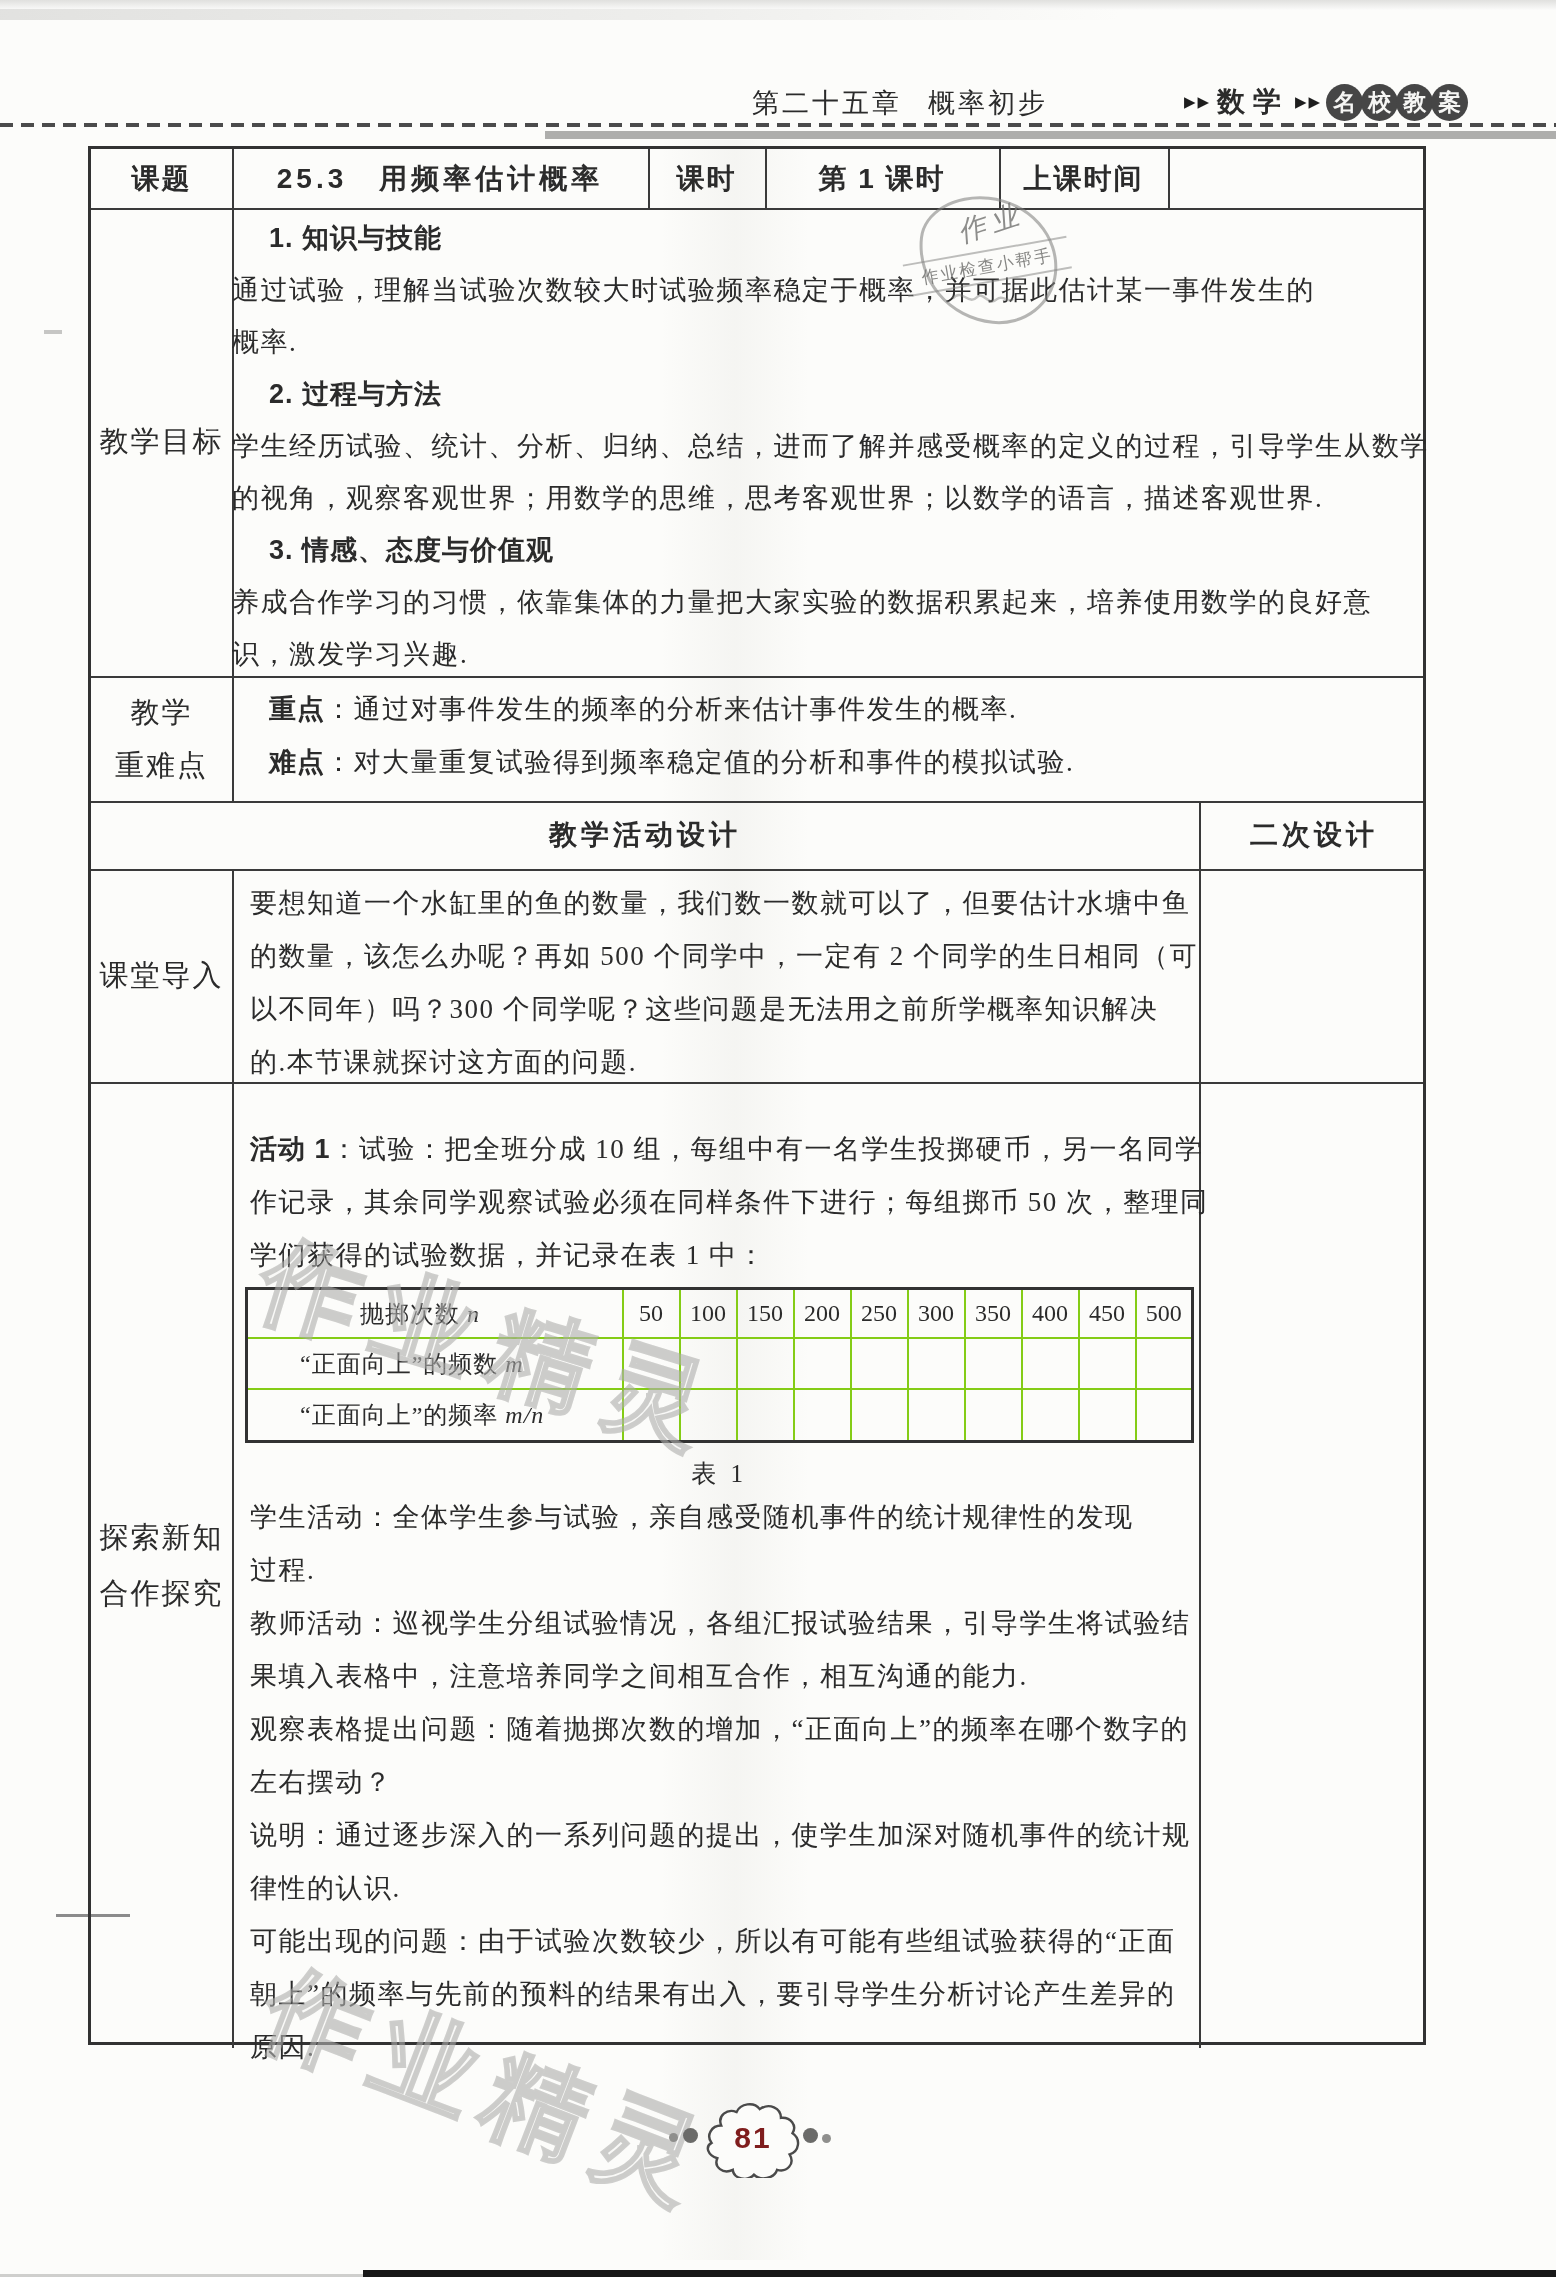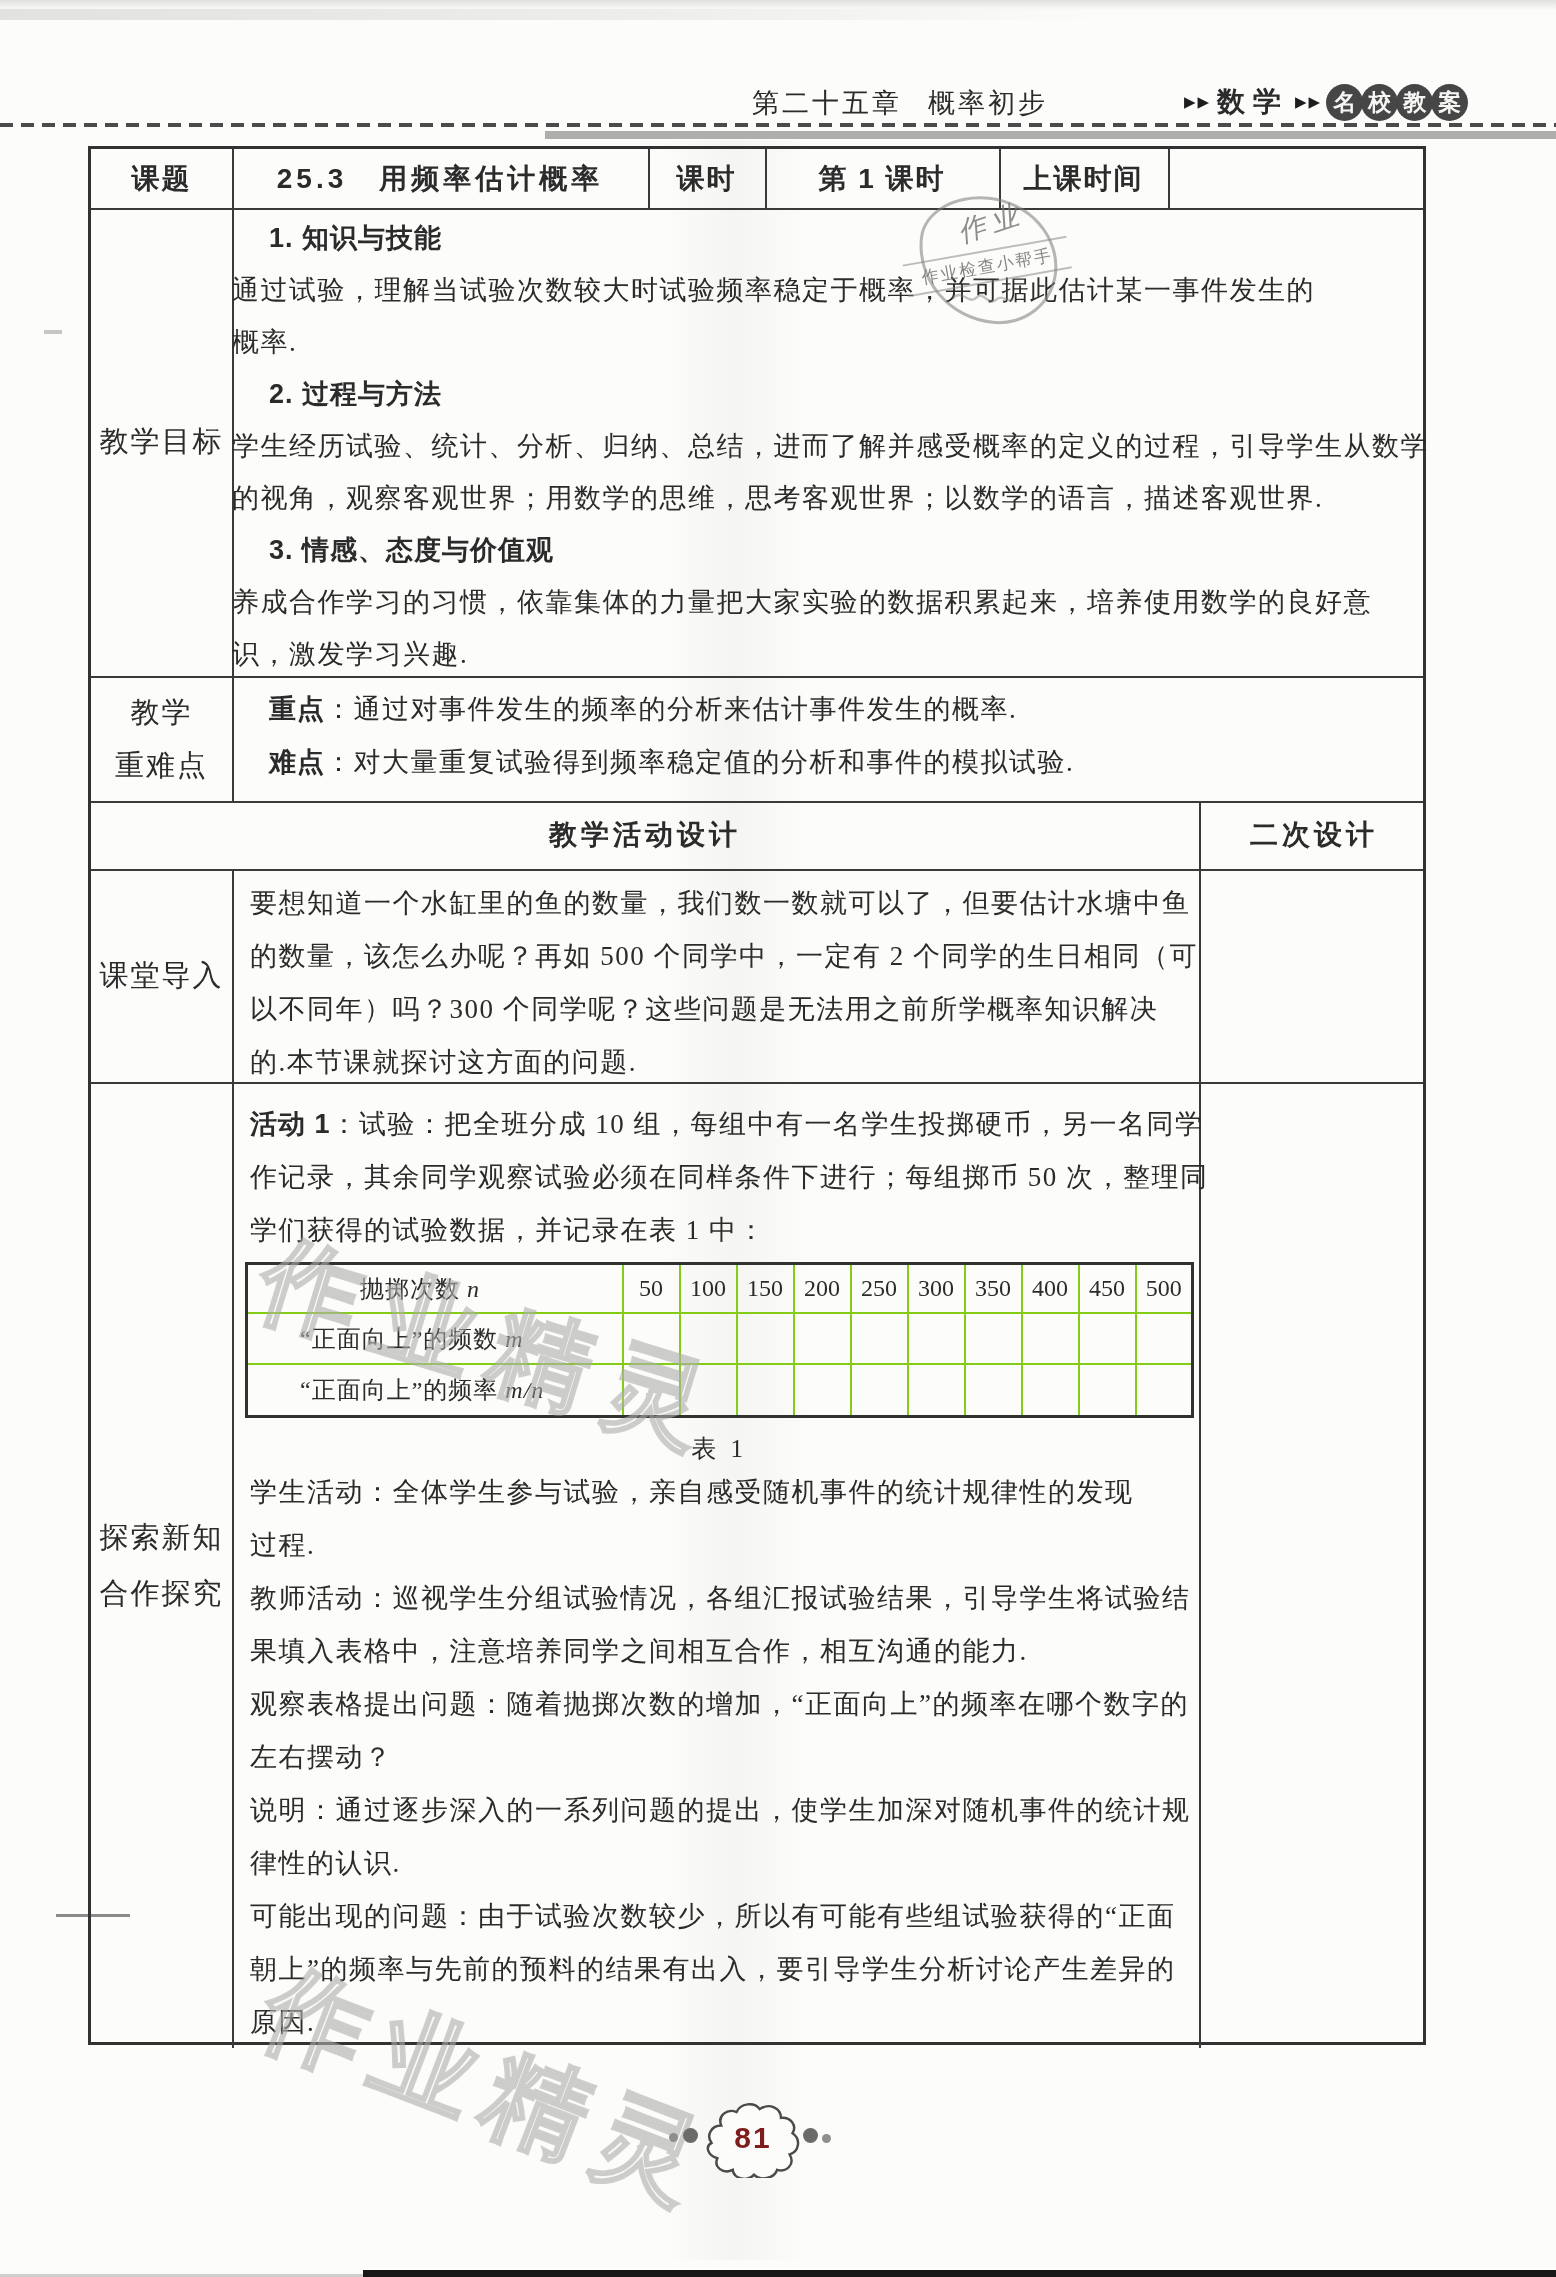--- a/index.html
+++ b/index.html
@@ -151,21 +151,21 @@
       <div class="ln">要想知道一个水缸里的鱼的数量，我们数一数就可以了，但要估计水塘中鱼</div>
       <div class="ln">的数量，该怎么办呢？再如 500 个同学中，一定有 2 个同学的生日相同（可</div>
       <div class="ln">以不同年）吗？300 个同学呢？这些问题是无法用之前所学概率知识解决</div>
       <div class="ln">的.本节课就探讨这方面的问题.</div>
     </div>
 
     <div class="cell rowlabel twoline" style="left:0;top:933px;width:141px;height:966px;line-height:56px">
       <span>探索新知</span>
       <span>合作探究</span>
     </div>
-    <div class="body-block" style="left:141px;top:933px;width:911px;height:966px">
+    <div class="body-block" style="left:141px;top:958px;width:911px;height:966px">
       <div class="body-block lh53" style="left:18px;top:16px;width:940px">
         <div class="ln"><span class="bold-head">活动 1</span><span>：试验：把全班分成 10 组，每组中有一名学生投掷硬币，另一名同学</span></div>
         <div class="ln">作记录，其余同学观察试验必须在同样条件下进行；每组掷币 50 次，整理同</div>
         <div class="ln">学们获得的试验数据，并记录在表 1 中：</div>
       </div>
 
       <table class="etable">
         <colgroup>
           <col style="width:376px">
           <col span="10" style="width:57px">

